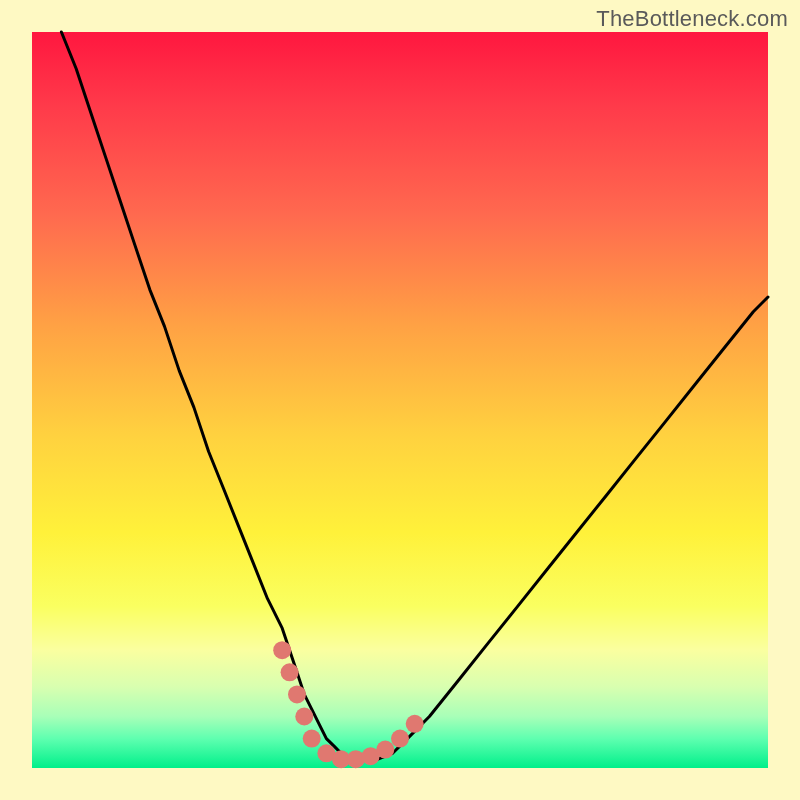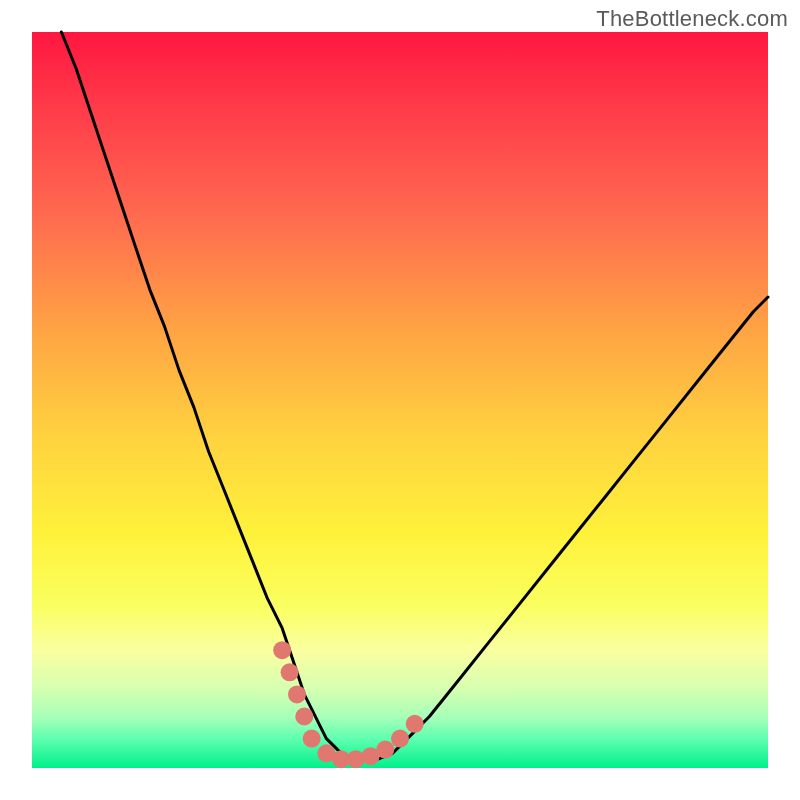--- a/index.html
+++ b/index.html
@@ -10,21 +10,21 @@
     background: #000;
     overflow: hidden;
     font-family: Arial, Helvetica, sans-serif;
   }
   .frame {
     position: absolute;
     left: 0;
     top: 0;
     width: 800px;
     height: 800px;
-    background: #ffffff;
+    background: #fef9c3;
   }
   .plot {
     position: absolute;
     left: 32px;
     top: 32px;
     width: 736px;
     height: 736px;
     
     background: linear-gradient(to bottom,
       #ff173f 0%,

